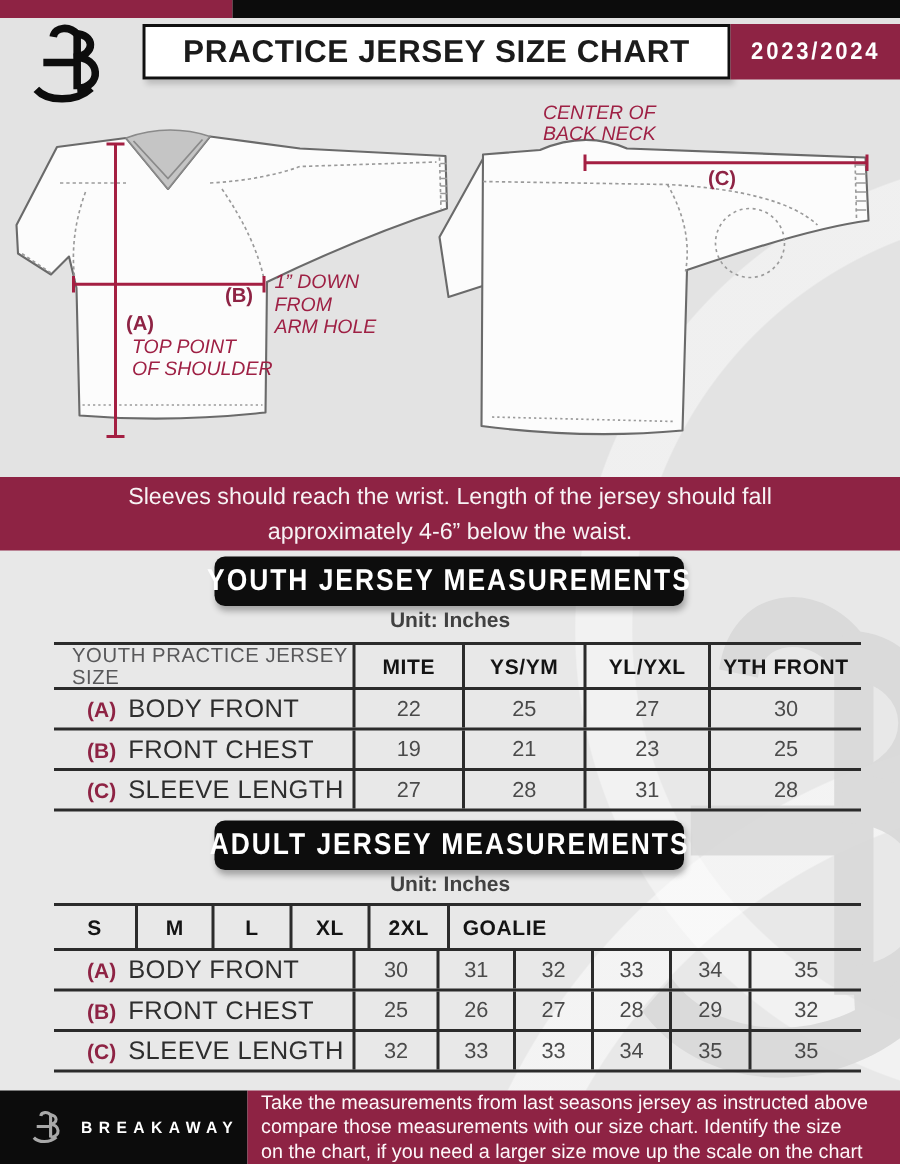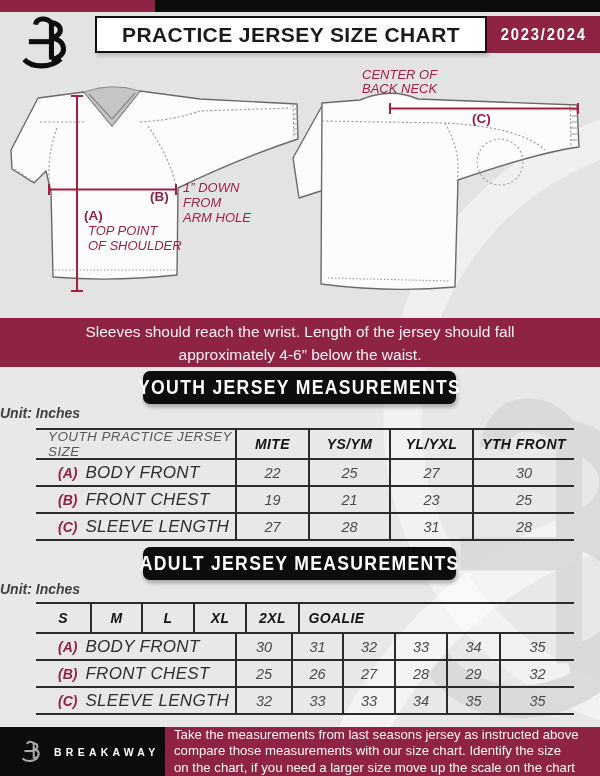--- a/index.html
+++ b/index.html
@@ -43,24 +43,24 @@
     color:#f7f2f4;font-size:15.5px;line-height:23px;text-align:center;
   }
   
   .watermark{left:408px;top:392px;width:270px;height:352px;z-index:0;opacity:0.9;}
   
   .section-pill{
     width:313px;height:33px;left:143px;background:#0d0d0d;border-radius:7px;z-index:2;
     display:flex;align-items:center;justify-content:center;box-shadow:1px 3px 4px rgba(0,0,0,0.3);
   }
   .section-pill span{color:#fff;font-weight:bold;font-size:20px;letter-spacing:1.5px;display:inline-block;transform:scaleX(0.88);white-space:nowrap;}
-  .unit{width:600px;left:0;z-index:2;font-style:italic;font-weight:bold;font-size:14px;color:#414141;}
+  .unit{width:600px;left:0;text-align:center;z-index:2;font-weight:bold;font-size:14px;color:#414141;}
   
   .table{left:36px;width:538px;z-index:2;border-top:2px solid #2b2b2b;border-bottom:2px solid #2b2b2b;}
-  .tr{display:flex;height:27px;font-style:italic;}
+  .tr{display:flex;height:27px;}
   .tr.th-row{height:28px;}
   .tr + .tr{border-top:2px solid #2b2b2b;}
   .td{display:flex;align-items:center;justify-content:center;border-right:2px solid #2b2b2b;}
   .td:last-child{border-right:none;}
   .td.lab{justify-content:flex-start;}
   .th-label{font-size:13.5px;color:#58585a;letter-spacing:0.4px;padding-left:12px;}
   .col-h{font-weight:bold;font-size:14px;color:#141414;letter-spacing:0.4px;}
   .row-label .key{color:#8e2344;font-weight:bold;font-size:14px;margin:0 8px 0 22px;}
   .row-label .lbl{color:#2e2e2e;font-size:17px;letter-spacing:0.3px;}
   .val{font-size:14.5px;color:#4a4a4a;}

